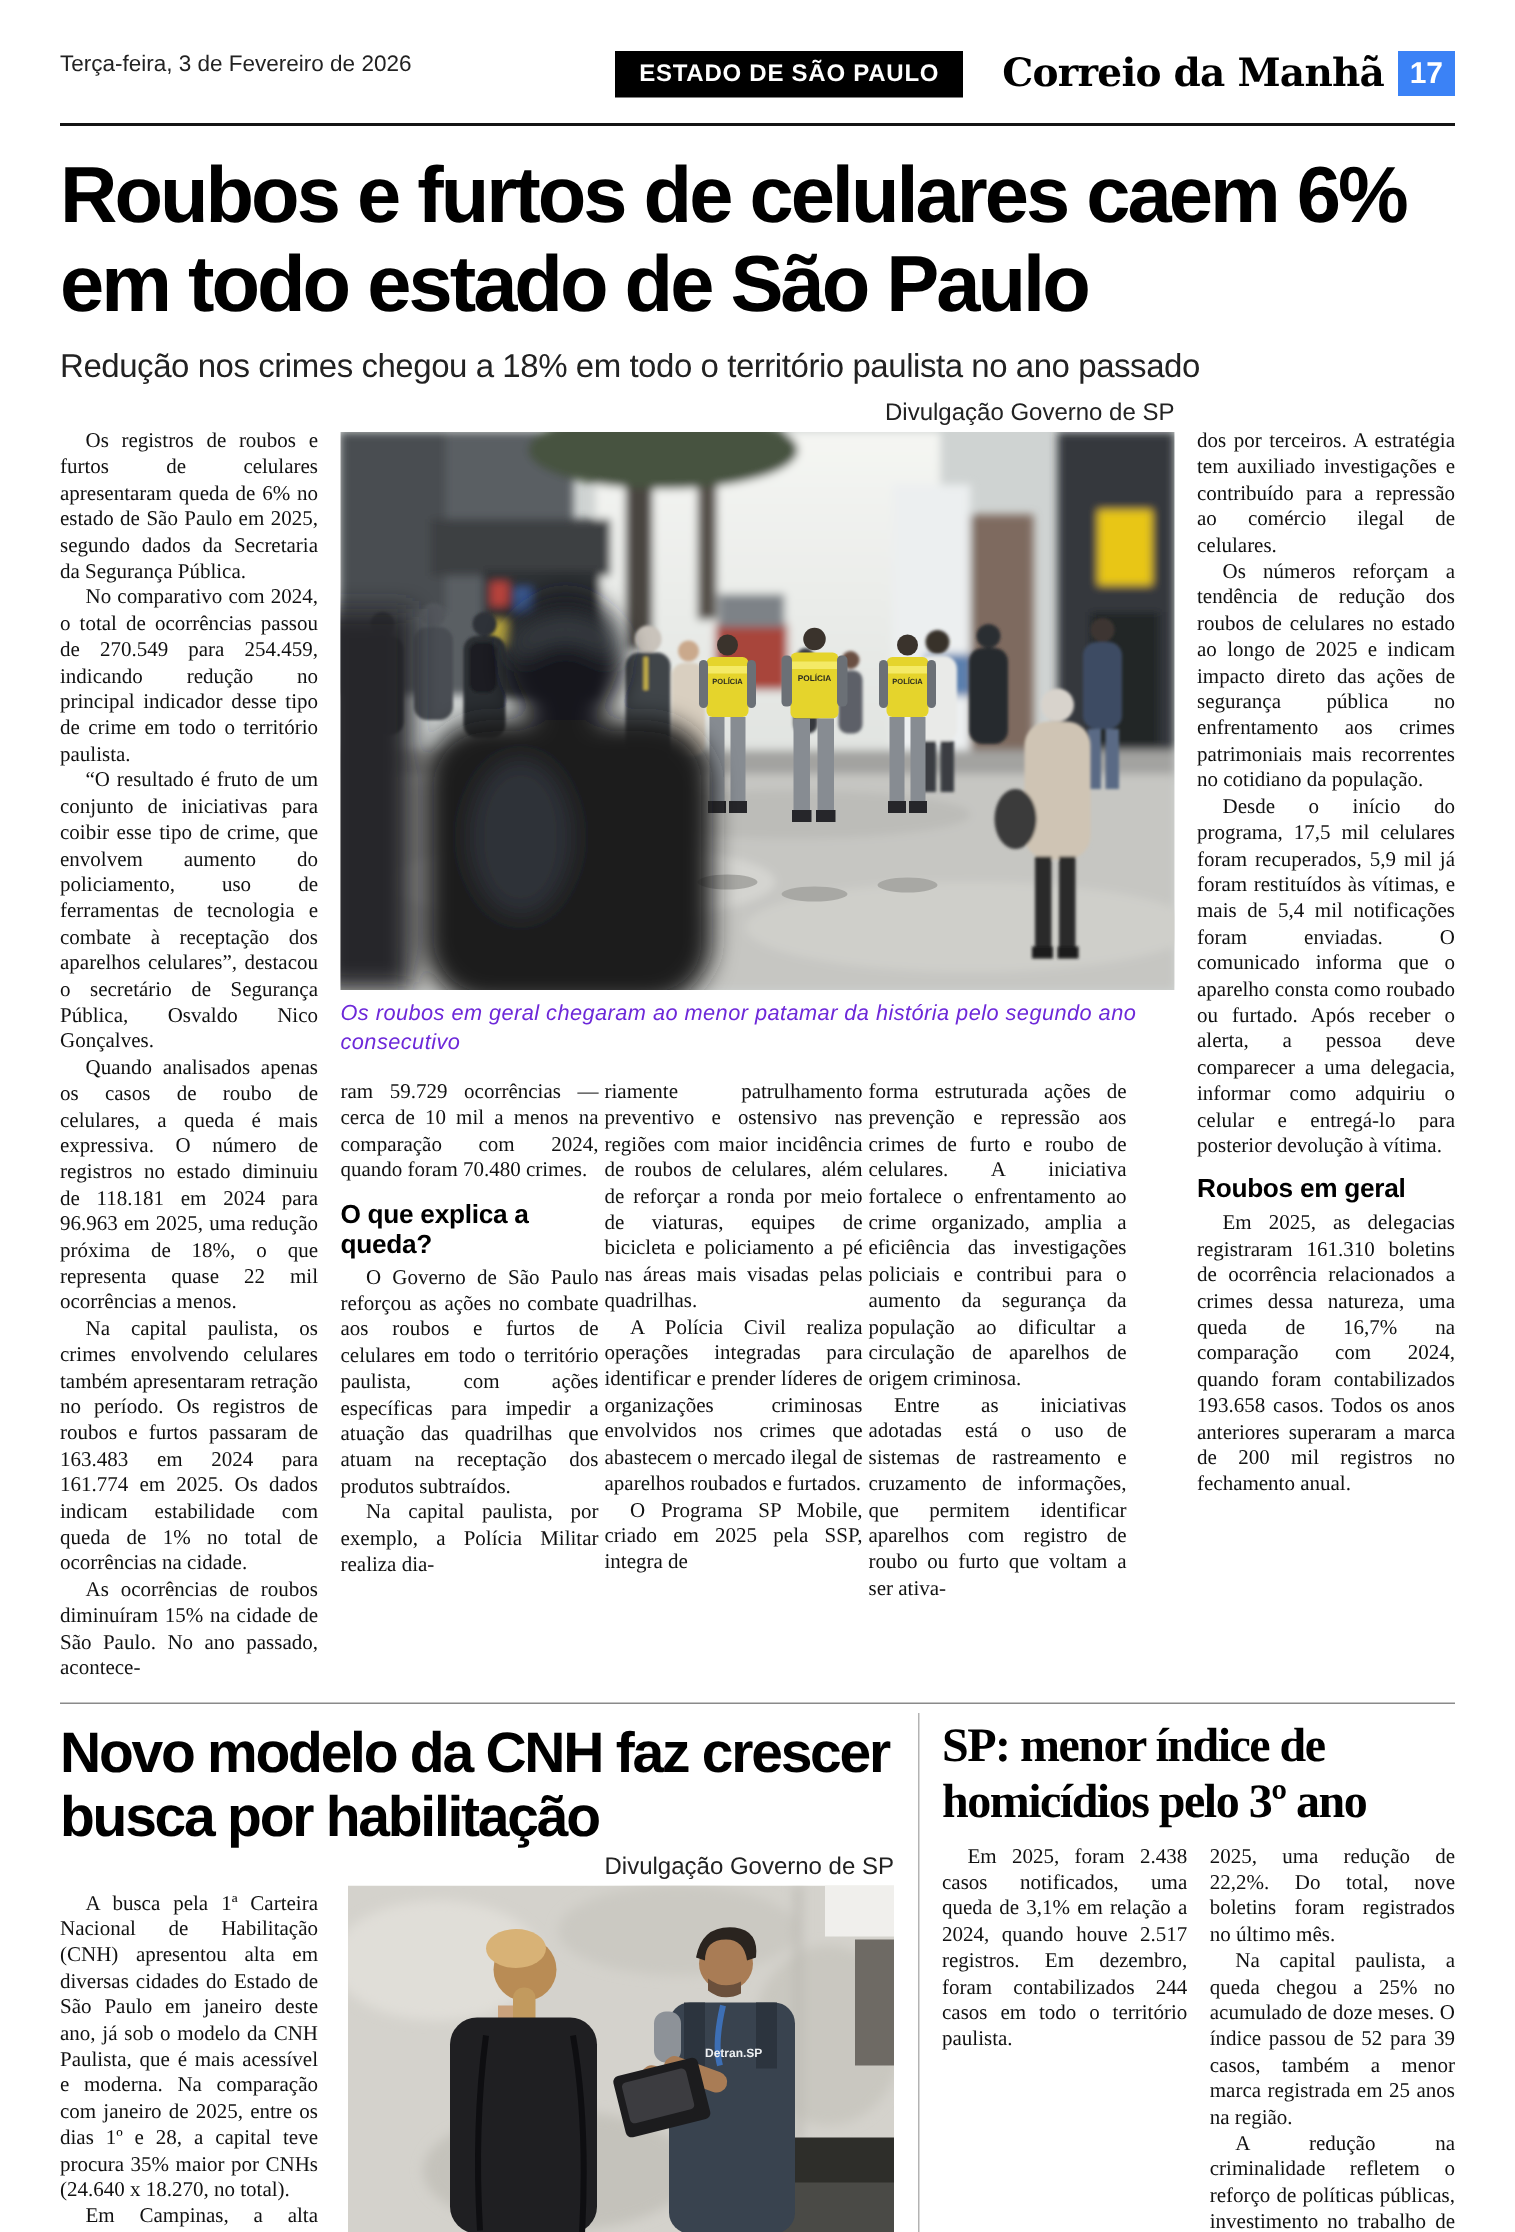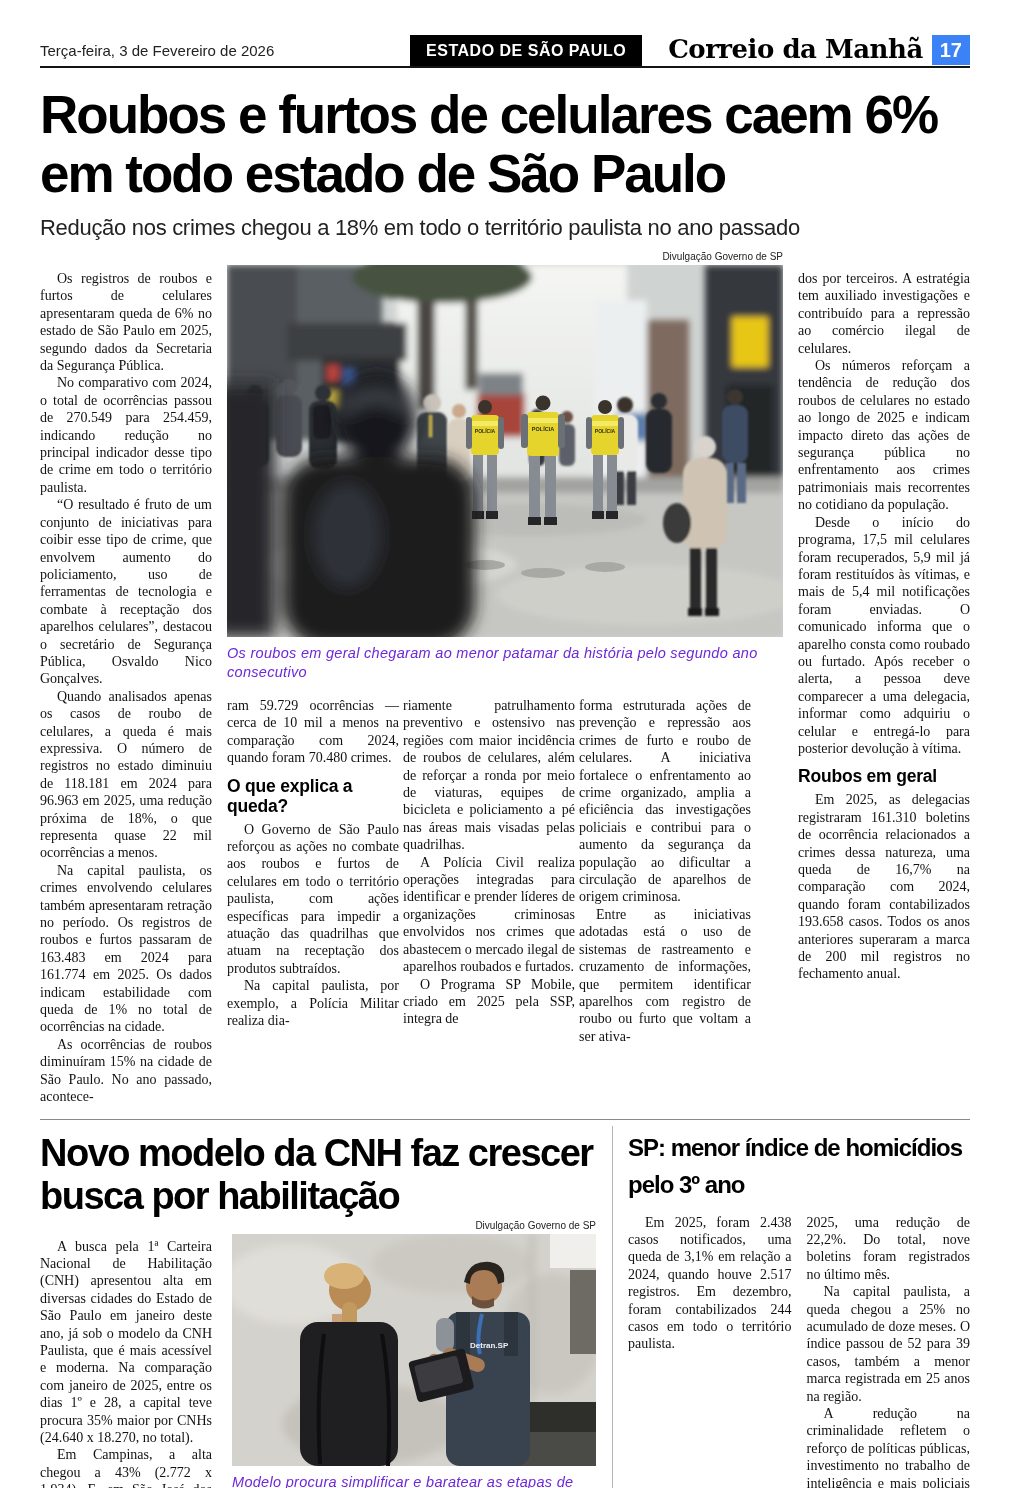--- a/index.html
+++ b/index.html
@@ -1,55 +1,55 @@
 <!DOCTYPE html>
 <html lang="pt"><head>
 <meta charset="utf-8">
 <style>
   html,body{margin:0;padding:0;background:#fff;}
   body{width:1010px;height:1488px;overflow:hidden;}
   .page{box-sizing:border-box;width:1010px;height:1488px;padding:34px 40px 0;overflow:hidden;position:relative;
         font-family:"Liberation Serif",serif;color:#111;}
   
-  .topbar{display:flex;align-items:flex-end;border-bottom:2px solid #141414;padding-bottom:0;}
+  .topbar{display:flex;align-items:flex-start;border-bottom:2px solid #141414;padding-bottom:16px;}
   .date{flex:1;font-family:"Liberation Sans",sans-serif;font-size:15px;color:#222;padding-bottom:7px;}
   .section-banner{background:#000;color:#fff;font-family:"Liberation Sans",sans-serif;font-weight:bold;
         font-size:16px;letter-spacing:.5px;padding:7px 16px 6px;white-space:nowrap;}
   .masthead{font-family:"DejaVu Serif",serif;font-weight:bold;font-size:26px;letter-spacing:-.5px;
         margin-left:26px;padding-bottom:2px;white-space:nowrap;color:#000;}
   .pagenum{background:#3b82f6;color:#fff;font-family:"Liberation Sans",sans-serif;font-weight:bold;
         font-size:20px;padding:4px 8px 3px;margin-left:9px;margin-bottom:1px;}
   
   .headline1{font-family:"Liberation Sans",sans-serif;font-weight:bold;font-size:53px;line-height:59px;
         letter-spacing:-2px;color:#000;margin:17px 0 12px;}
   .deck{font-family:"Liberation Sans",sans-serif;font-size:22px;line-height:26px;color:#222;
         letter-spacing:-.3px;margin:0 0 8px;}
   .a1grid{display:grid;grid-template-columns:172px 556px 172px;column-gap:15px;}
   .side-col{padding-top:21px;}
-  .credit{font-family:"Liberation Sans",sans-serif;font-size:10px;color:#222;text-align:right;margin:2px 0 3px;}
+  .credit{font-family:"Liberation Sans",sans-serif;font-size:16px;color:#222;text-align:right;margin:2px 0 3px;}
   .photo svg{display:block;}
   .caption{font-family:"Liberation Sans",sans-serif;font-style:italic;font-size:14.5px;line-height:19px;
         color:#6d28d9;letter-spacing:.3px;margin:7px 0 0;}
   .midcols{display:grid;grid-template-columns:172px 172px 172px;column-gap:4px;margin-top:15px;}
   p.body{font-family:"Liberation Serif",serif;font-size:14px;line-height:17.4px;text-align:justify;
         margin:0;text-indent:17px;color:#111;}
   p.cont{text-indent:0;}
   .subhead{font-family:"Liberation Sans",sans-serif;font-weight:bold;font-size:17.5px;line-height:20px;
         letter-spacing:-.2px;color:#000;margin:9px 0 5px;}
   
   .section-rule{border:0;border-top:1px solid #8a8a8a;margin:13px 0 0;}
   .bottom{display:flex;margin-top:6px;}
   .art2{width:556px;flex:none;}
   .art3{flex:1;border-left:1px solid #b3b3b3;margin-left:16px;padding-left:15px;}
   .headline2{font-family:Liberation Sans, sans-serif;font-weight:bold;font-size:38px;line-height:43px;
         letter-spacing:-1.5px;color:#000;margin:6px 0 0;}
   .a2grid{display:grid;grid-template-columns:172px 172px 172px;column-gap:20px;}
   .a2col1{grid-column:1;grid-row:1/3;padding-top:4px;}
   .a2photoblock{grid-column:2/4;grid-row:1;}
-  .headline3{font-family:Liberation Sans, sans-serif;font-weight:bold;font-size:24px;line-height:37px;
+  .headline3{font-family:Liberation Serif, serif;font-weight:bold;font-size:32px;line-height:37px;
         letter-spacing:-1px;color:#000;margin:3px 0 11px;}
   .a3grid{display:grid;grid-template-columns:1fr 1fr;column-gap:15px;}
 </style>
 </head>
 <body>
 
 <div class="page">
 
   <header class="topbar">
     <span class="date">Terça-feira, 3 de Fevereiro de 2026</span>

